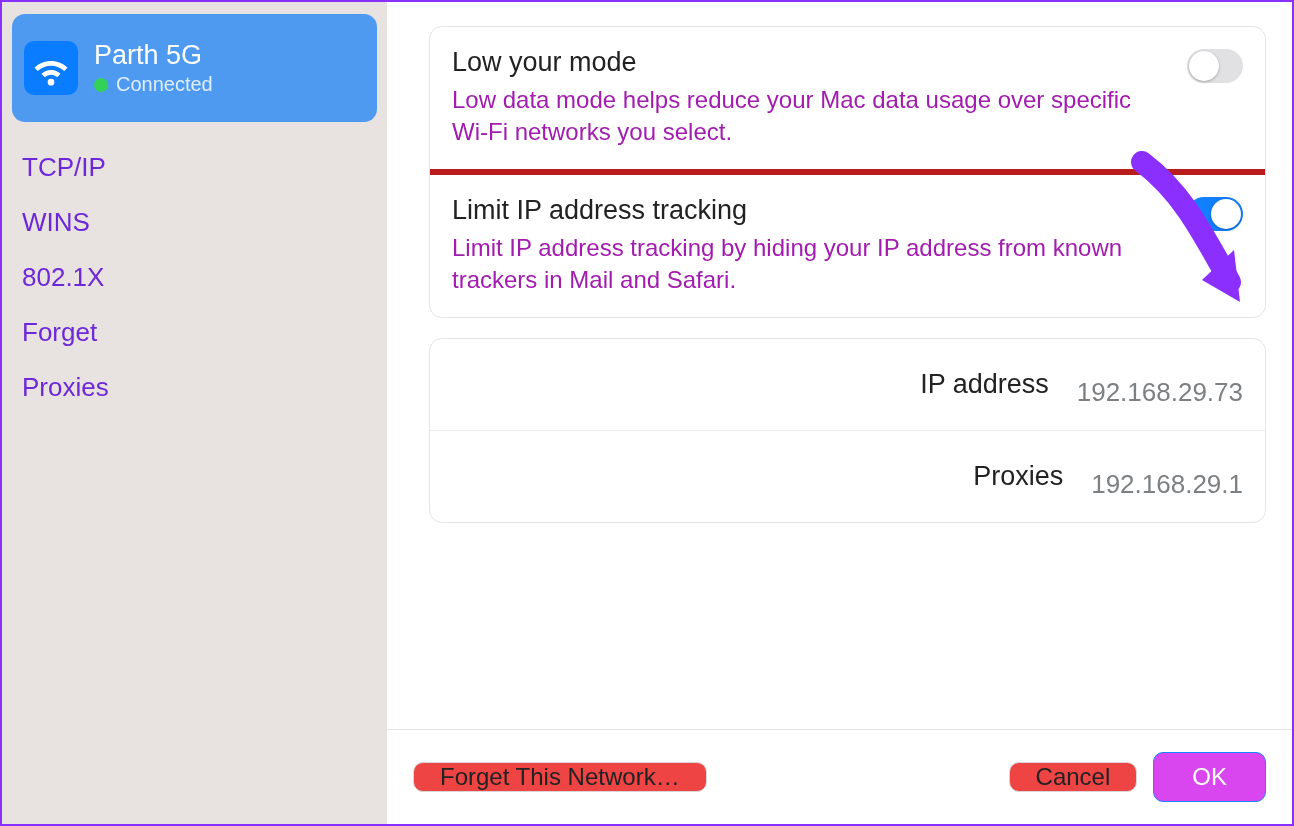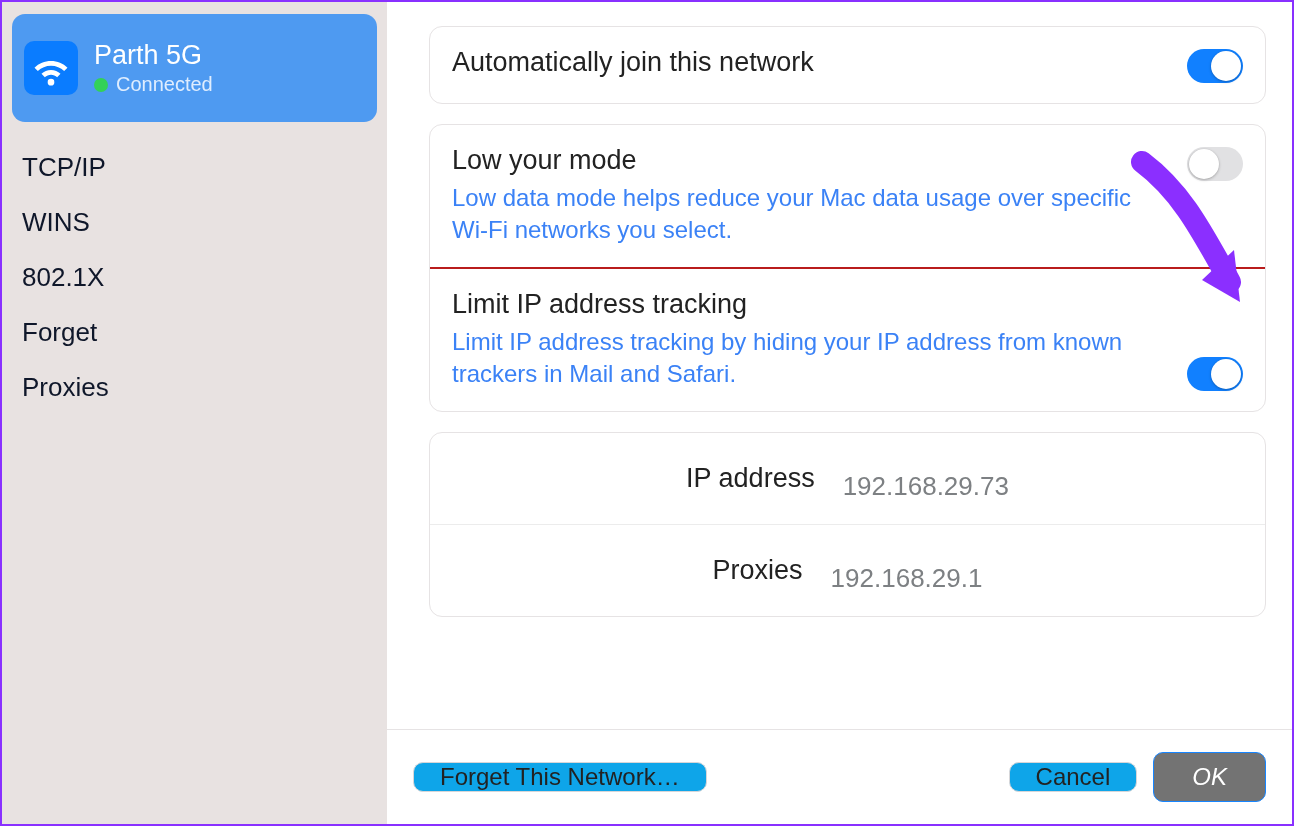--- a/index.html
+++ b/index.html
@@ -47,21 +47,21 @@
   .wifi-text { display: flex; flex-direction: column; gap: 2px; }
   .wifi-name { font-size: 27px; font-weight: 400; }
   .wifi-status-row { display: flex; align-items: center; gap: 8px; }
   .status-dot {
     width: 14px; height: 14px; border-radius: 50%;
     background: #33d158;
   }
   .wifi-status { font-size: 20px; color: #e7f2ff; opacity: .95; }
   .side-item {
     font-size: 26px;
-    color: #0f172a;
+    color: #6d28d9;
     padding: 12px 8px 12px 10px;
     border-radius: 8px;
     cursor: default;
   }
   
   .main {
     flex: 1;
     display: flex;
     flex-direction: column;
     background: #fff;
@@ -78,43 +78,43 @@
     border-radius: 13px;
     margin-bottom: 20px;
     background: #fff;
   }
   .row {
     padding: 20px 22px;
     display: flex;
     align-items: flex-start;
     gap: 20px;
   }
-  .row + .row { border-top: 2px solid #b91c1c; align-items: flex-end; }
+  .row + .row { border-top: 6px solid #b91c1c; }
   .row-body { flex: 1; }
   .row-title {
     font-size: 27px;
     color: #222;
     font-weight: 400;
     margin-bottom: 6px;
   }
   .row-desc {
     font-size: 24px;
-    color: #3b82f6;
+    color: #a21caf;
     line-height: 1.35;
     max-width: 700px;
   }
   .row-value {
     font-size: 26px;
     color: #7d8083;
     margin-top: 16px;
   }
   .info-row {
     padding: 22px 22px;
     display: flex;
-    justify-content: center;
+    justify-content: flex-end;
     align-items: center;
     gap: 28px;
   }
   .info-row + .info-row { border-top: 1px solid #ececec; }
   .info-label { font-size: 27px; color: #222; }
   
   .toggle {
     width: 56px;
     height: 34px;
     border-radius: 17px;
@@ -141,29 +141,28 @@
     display: flex;
     align-items: center;
     gap: 16px;
   }
   .footer .spacer { flex: 1; }
   .btn {
     font-size: 24px;
     padding: 0 26px;
     border-radius: 10px;
     border: 1px solid #d7d6d8;
-    background: #0ea5e9;
+    background: #ef4444;
     color: #222;
   }
   .btn.primary {
-    background: #737373;
+    background: #d946ef;
     border-color: #1685ff;
     color: #fff;
     padding: 10px 38px;
-    font-style: italic;
   }
   
   .annotation-arrow {
     position: absolute;
     top: 160px;
     right: 30px;
     width: 140px;
     height: 180px;
     pointer-events: none;
   }
@@ -190,30 +189,20 @@
   <div class="side-item">TCP/IP</div>
   <div class="side-item">WINS</div>
   <div class="side-item">802.1X</div>
   <div class="side-item">Forget</div>
   <div class="side-item">Proxies</div>
 </aside>
 
 <main class="main">
   <div class="content">
 
-    <div class="card">
-      <div class="row">
-        <div class="row-body">
-          <div class="row-title" style="margin-bottom:0">Automatically join this network</div>
-        </div>
-        <div class="toggle on">
-            <div class="knob"></div>
-          </div>
-      </div>
-    </div>
 
     <div class="card">
       <div class="row">
         <div class="row-body">
           <div class="row-title">Low your mode</div>
           <div class="row-desc">Low data mode helps reduce your Mac data usage over specific Wi-Fi networks you select.</div>
         </div>
         <div class="toggle off">
             <div class="knob"></div>
           </div>

